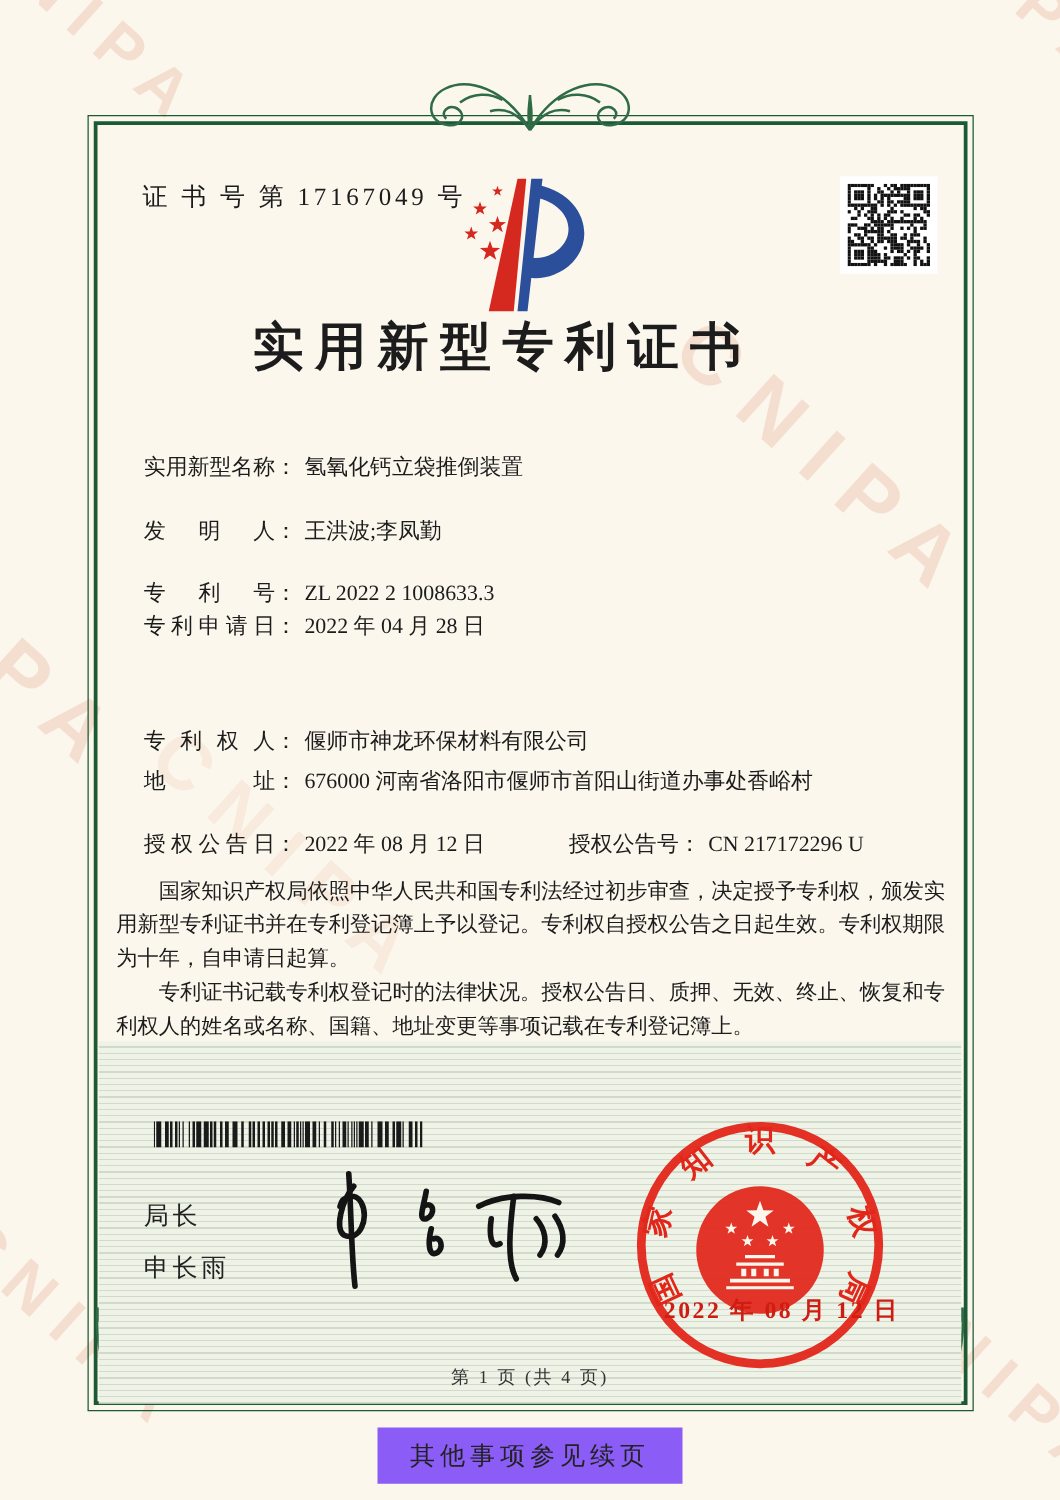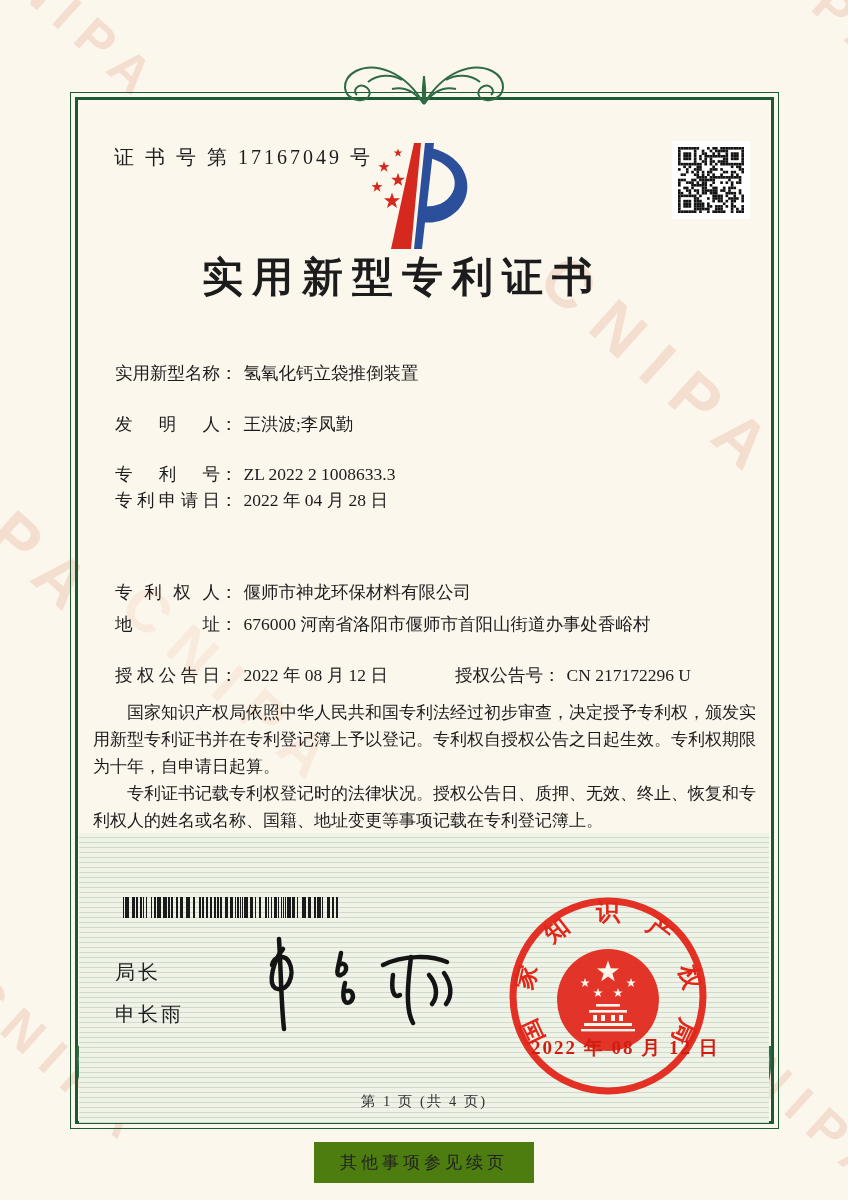--- a/index.html
+++ b/index.html
@@ -61,22 +61,22 @@
   .officer div{margin-bottom:15px;}
   .signature{position:absolute;left:162px;top:96px;width:220px;height:108px;}
   .seal{position:absolute;left:426px;top:60px;width:206px;height:206px;}
   .seal-date{position:absolute;left:452px;top:202px;font-size:19px;letter-spacing:2px;
       color:#cf1d12;white-space:nowrap;font-weight:bold;}
   .page-num{position:absolute;left:0;width:690px;bottom:12px;text-align:center;
       font-size:14.5px;letter-spacing:2px;color:#333;}
 
   
   .footer-note{position:absolute;left:0;width:848px;top:1142px;text-align:center;}
-  .footer-note span{display:inline-block;background:#4d7c0f;padding:9px 26px;
-      font-size:17px;letter-spacing:4px;color:#222;}
+  .footer-note span{display:inline-block;background:#8b5cf6;padding:9px 26px;
+      font-size:20px;letter-spacing:4px;color:#222;}
 </style>
 </head>
 <body>
 
 <div class="stage">
 
   <div class="wm wm1">CNIPA</div>
   <div class="wm wm2">CNIPA</div>
   <div class="wm wm3">CNIPA</div>
   <div class="wm wm4">CNIPA</div>

